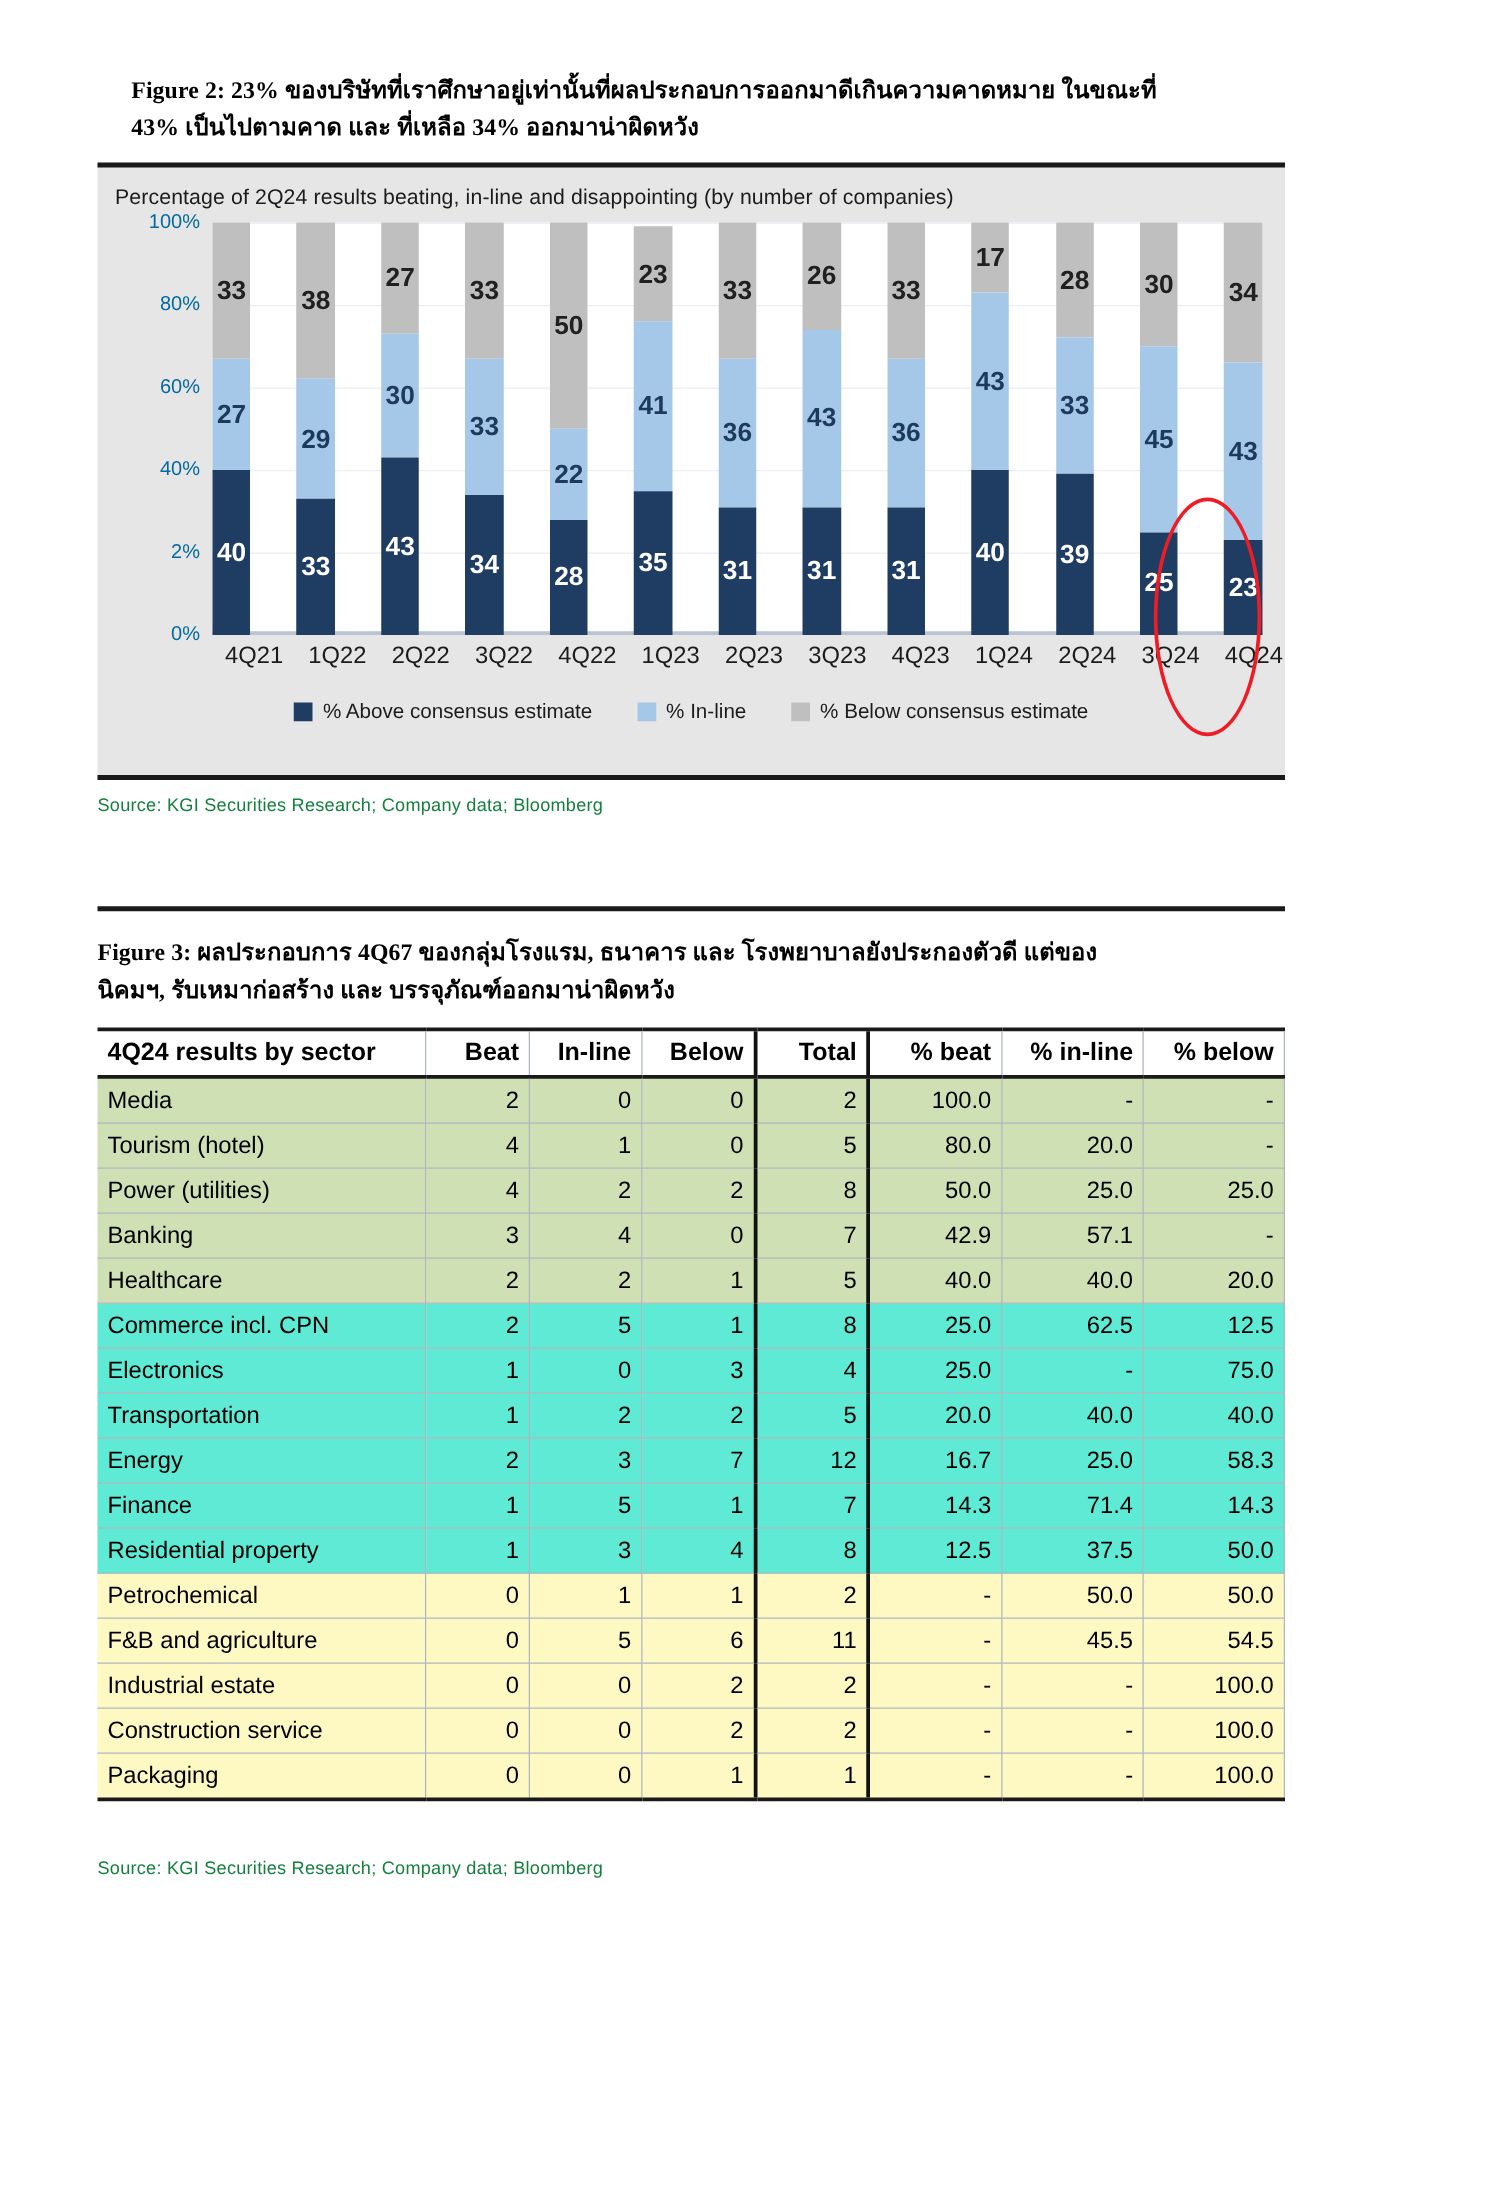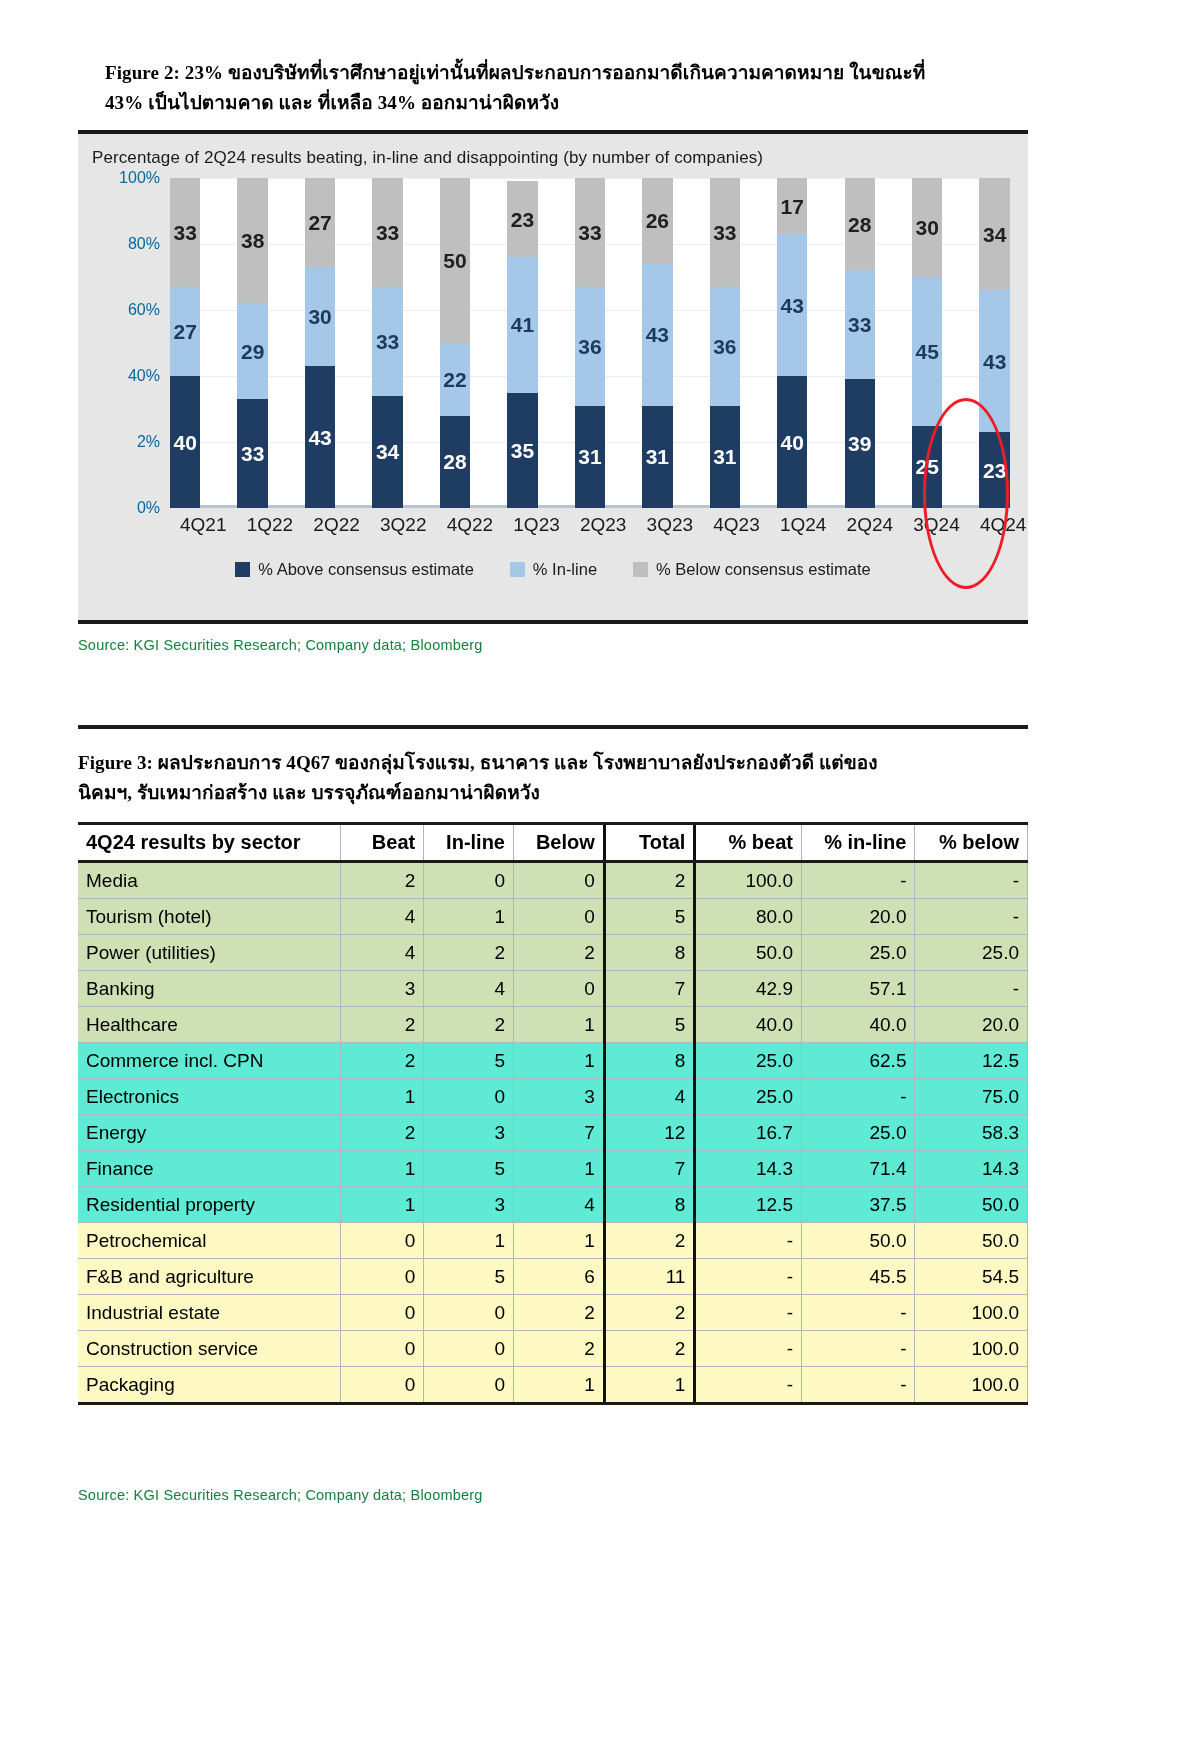--- a/index.html
+++ b/index.html
@@ -442,20 +442,30 @@
             <td class="c-name">Electronics</td>
             <td class="c-num">1</td>
             <td class="c-num">0</td>
             <td class="c-num">3</td>
             <td class="c-total">4</td>
             <td class="c-pct sep-left">25.0</td>
             <td class="c-pct">-</td>
             <td class="c-pct no-right">75.0</td>
           </tr>
           <tr class="w">
+            <td class="c-name">Transportation</td>
+            <td class="c-num">1</td>
+            <td class="c-num">2</td>
+            <td class="c-num">2</td>
+            <td class="c-total">5</td>
+            <td class="c-pct sep-left">20.0</td>
+            <td class="c-pct">40.0</td>
+            <td class="c-pct no-right">40.0</td>
+          </tr>
+          <tr class="w">
             <td class="c-name">Energy</td>
             <td class="c-num">2</td>
             <td class="c-num">3</td>
             <td class="c-num">7</td>
             <td class="c-total">12</td>
             <td class="c-pct sep-left">16.7</td>
             <td class="c-pct">25.0</td>
             <td class="c-pct no-right">58.3</td>
           </tr>
           <tr class="w">

